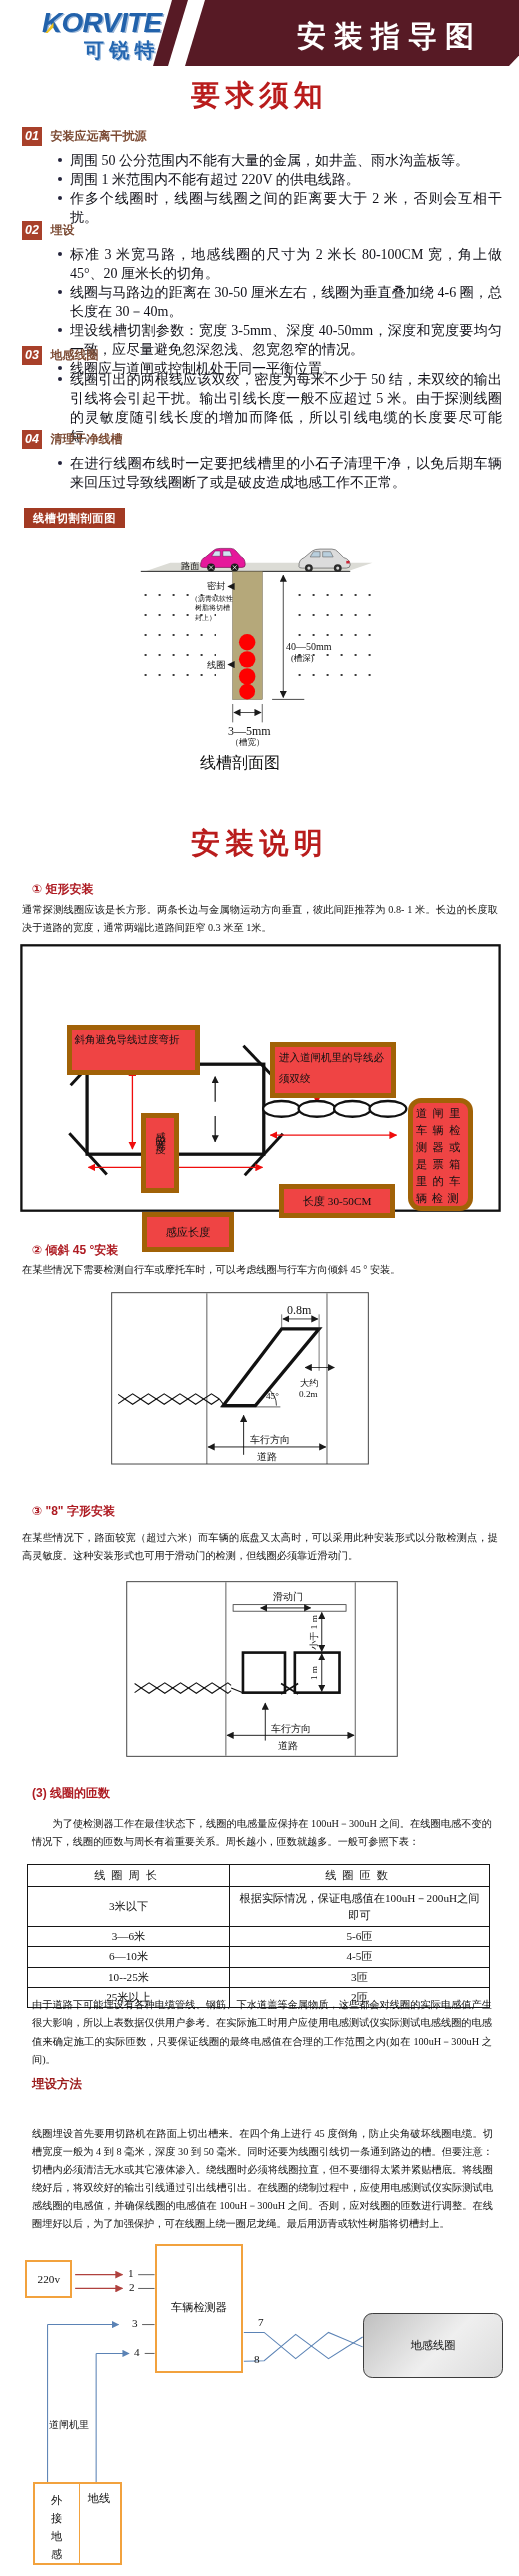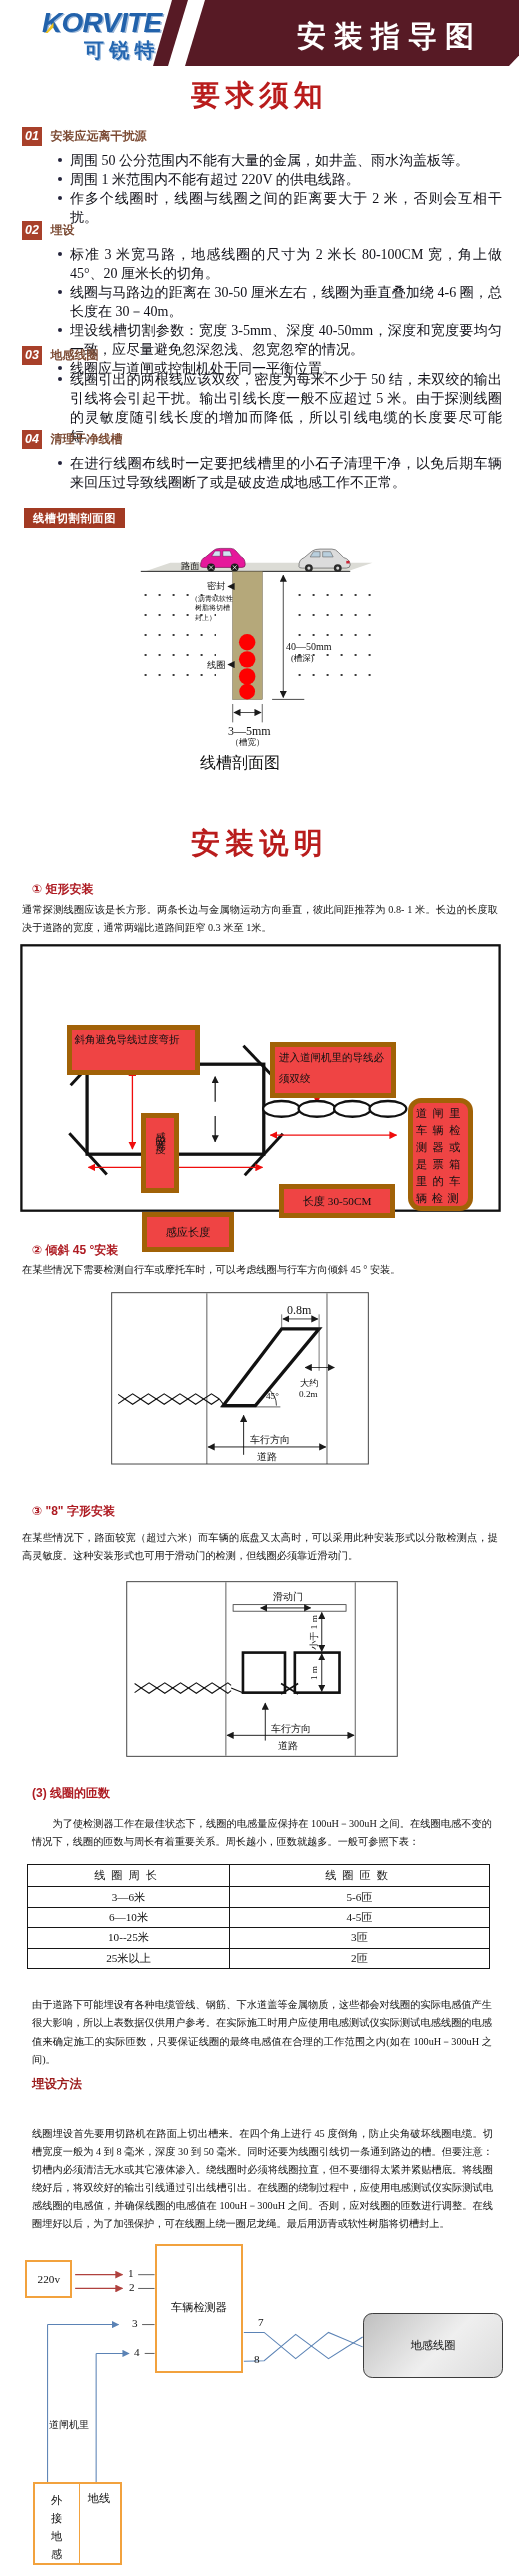--- a/index.html
+++ b/index.html
@@ -333,20 +333,24 @@
         <col style="width:260px">
       </colgroup>
     <thead>
       <tr>
         <th>线圈周长</th>
         <th>线圈匝数</th>
       </tr>
     </thead>
     <tbody>
       <tr>
+        <td class="tall">3米以下</td>
+        <td class="tall">根据实际情况，保证电感值在100uH－200uH之间即可</td>
+      </tr>
+      <tr>
         <td>3—6米</td>
         <td>5-6匝</td>
       </tr>
       <tr>
         <td>6—10米</td>
         <td>4-5匝</td>
       </tr>
       <tr>
         <td>10--25米</td>
         <td>3匝</td>

